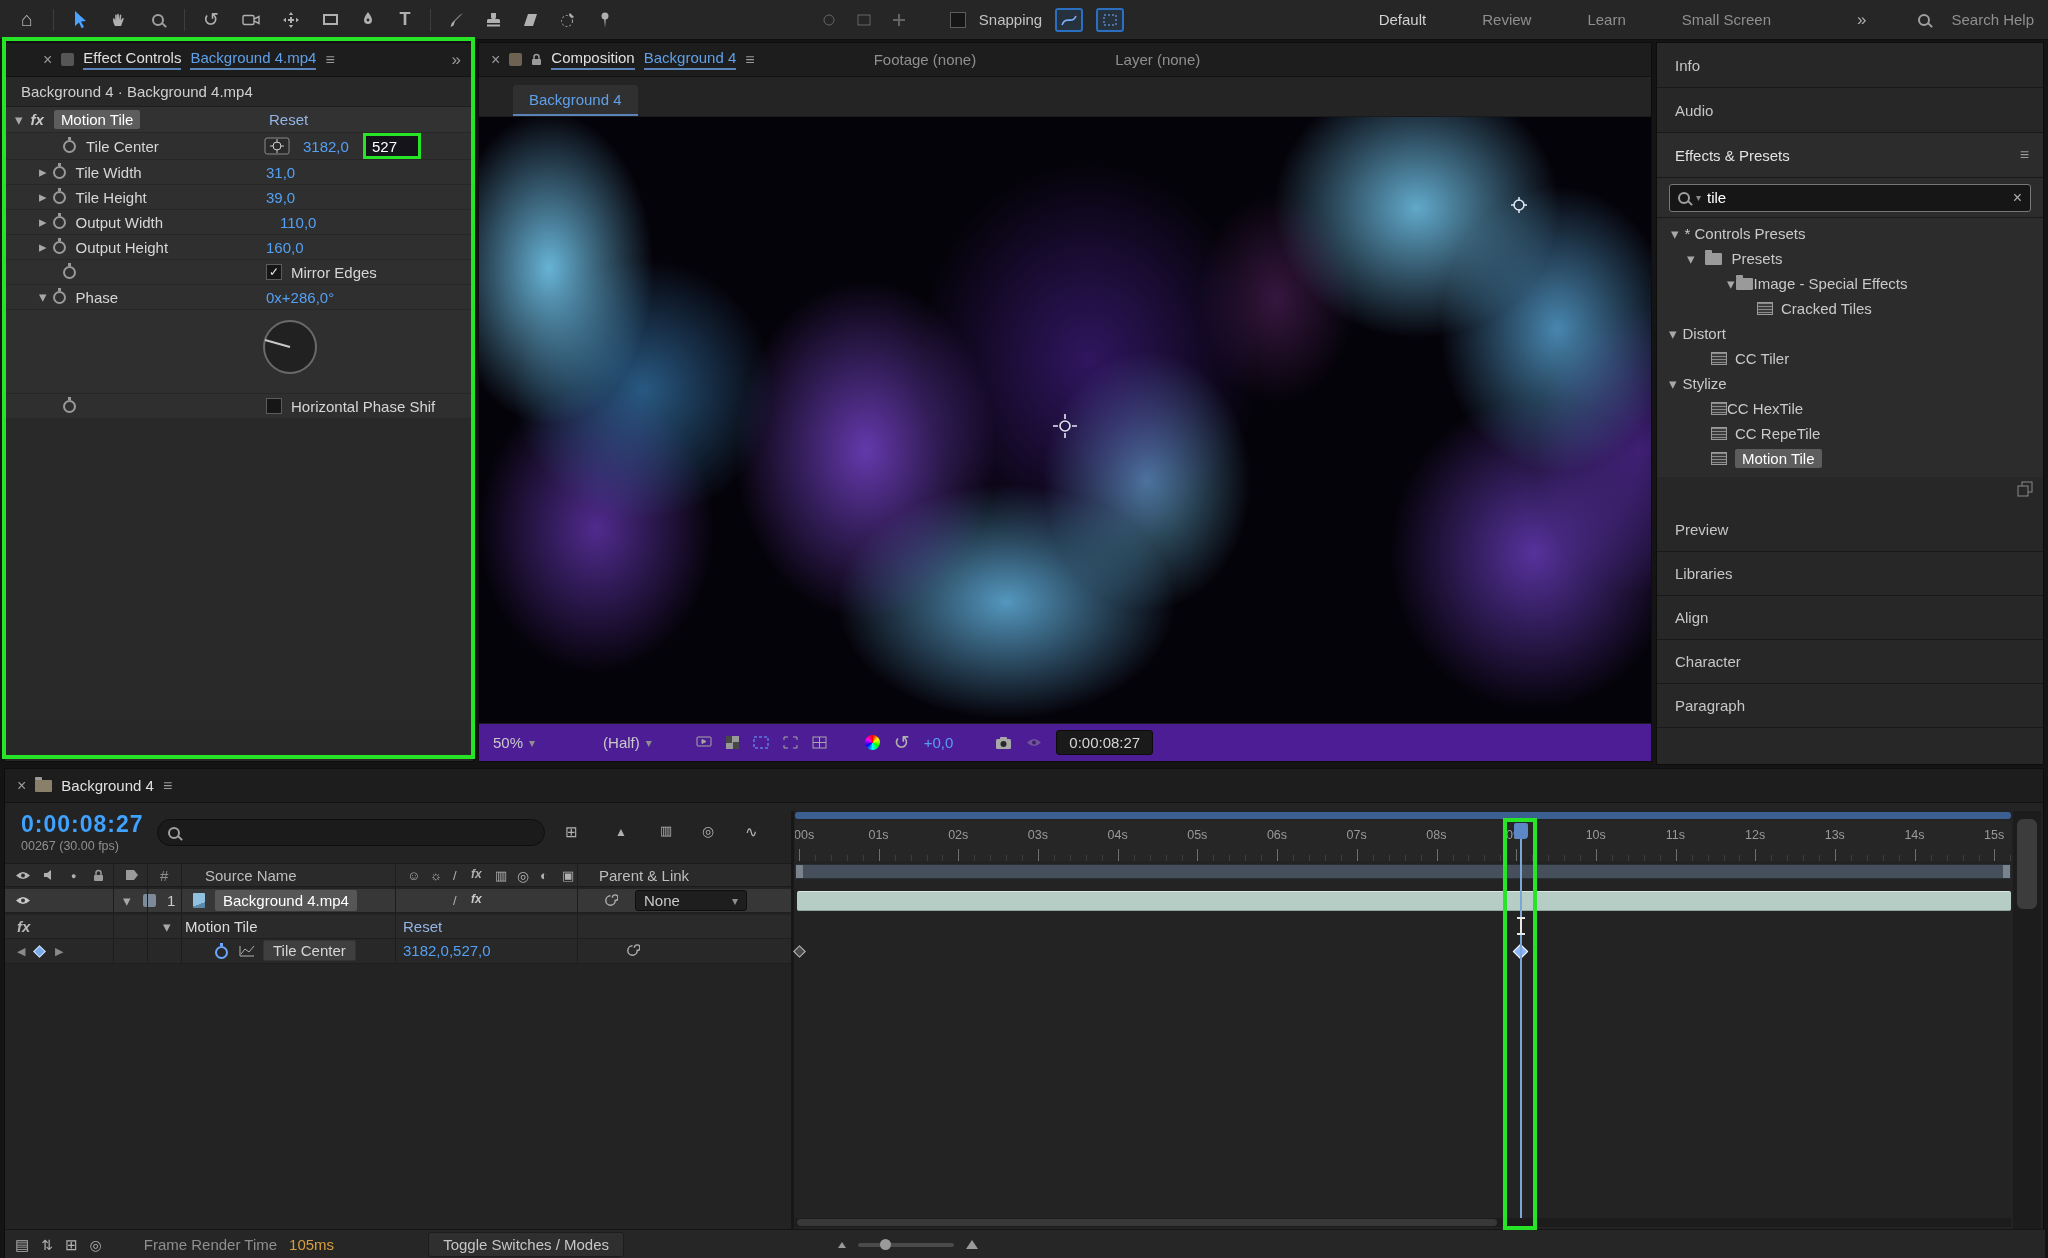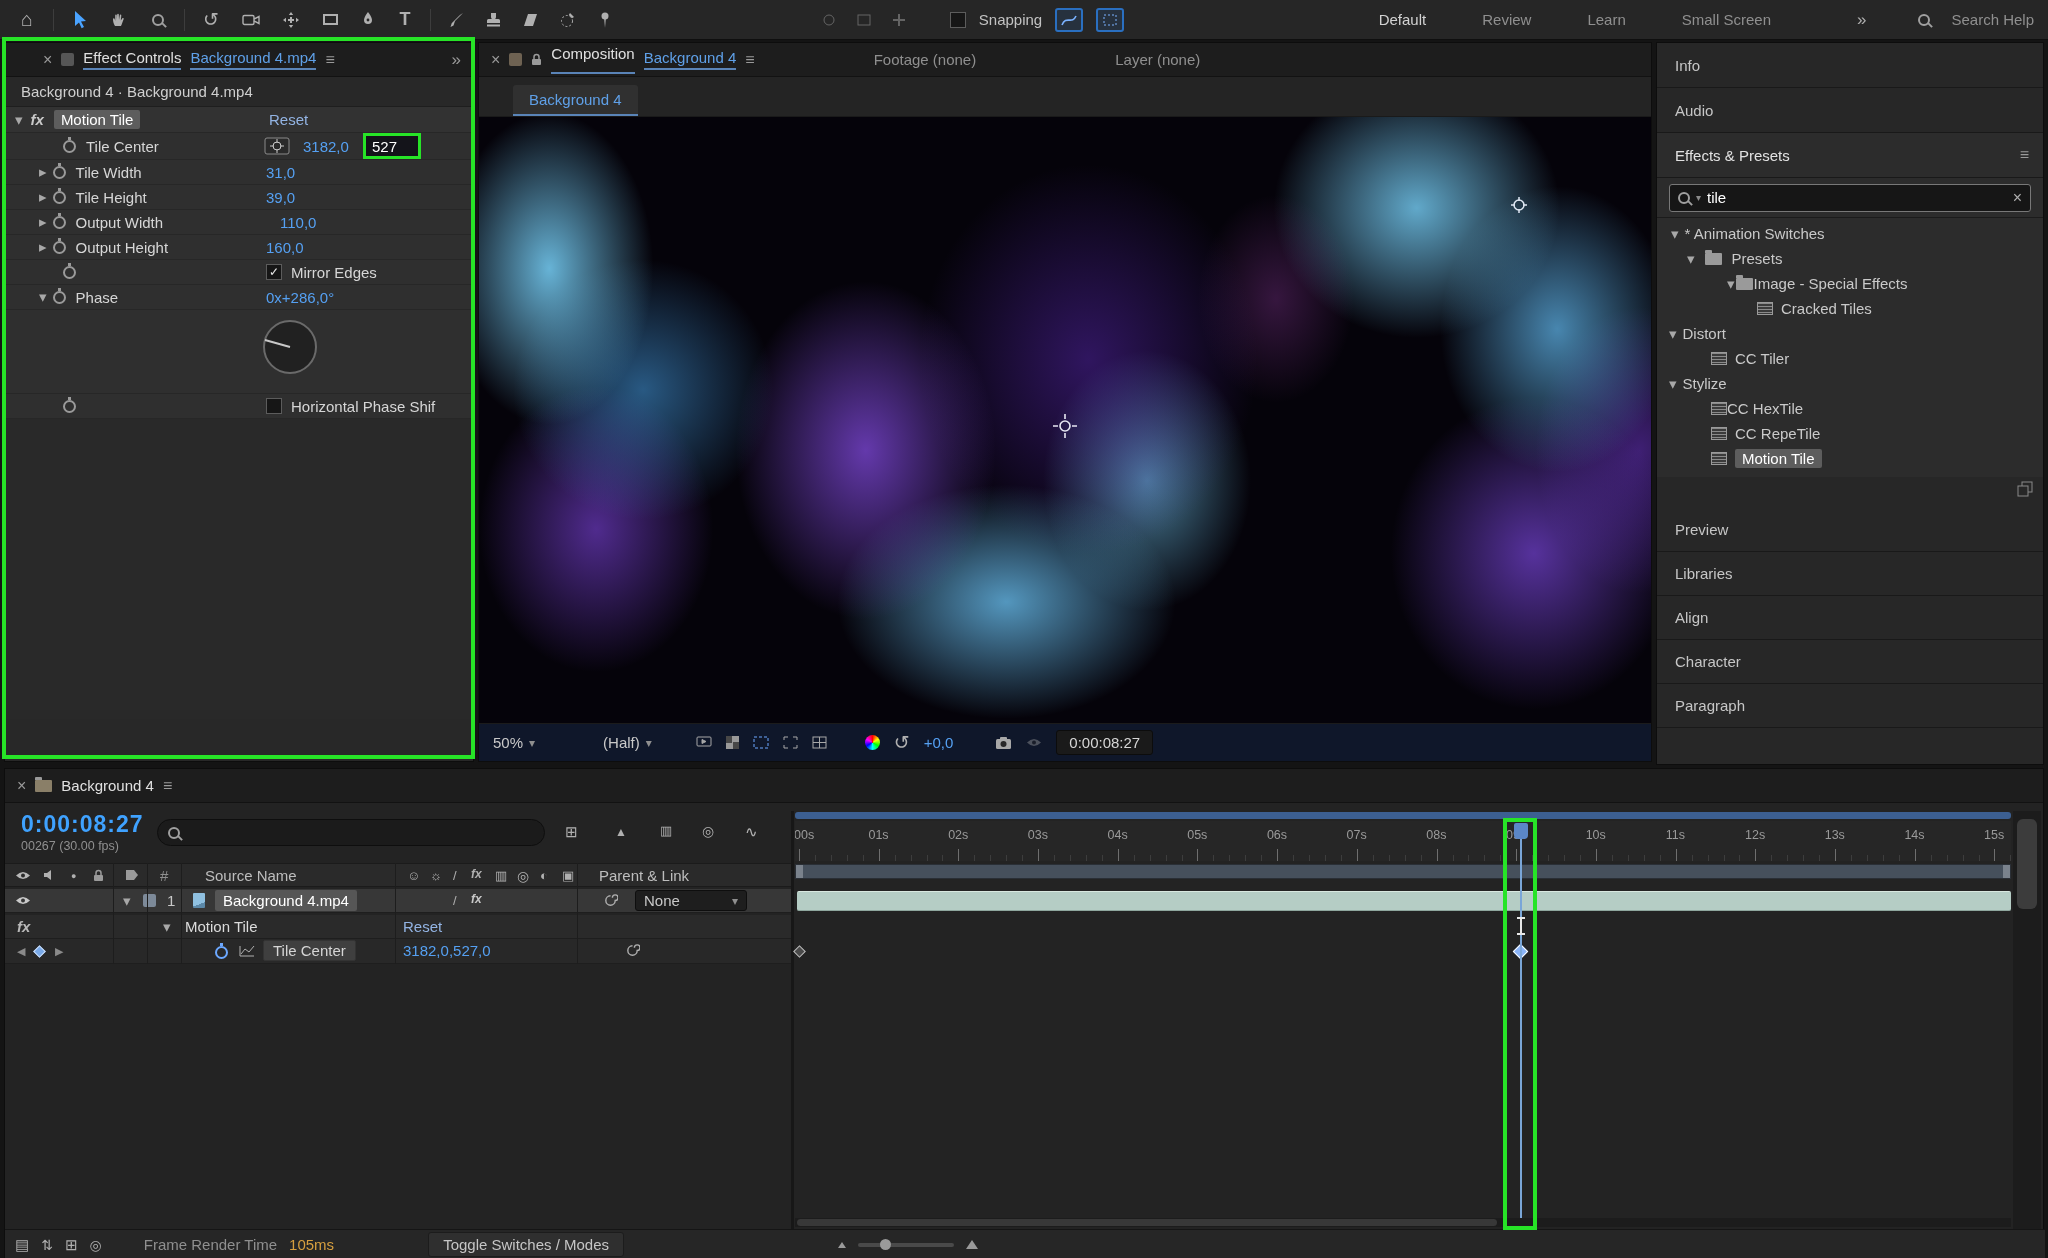--- a/index.html
+++ b/index.html
@@ -285,21 +285,21 @@
   <div class="panel" id="comp-panel" style="left:478px;top:42px;width:1174px;height:720px">
     <div class="tabstrip">
       <span class="closex">×</span>
       <span style="width:13px;height:13px;background:#6e6252;display:inline-block;border-radius:2px"></span>
       <span class="ic">
         <svg width="11" height="13" viewBox="0 0 11 13">
             <rect x="1" y="6" width="9" height="6" rx="1" fill="#9a9a9a"></rect>
             <path d="M3 6V4a2.5 2.5 0 0 1 5 0v2" fill="none" stroke="#9a9a9a" stroke-width="1.5"></path>
           </svg>
       </span>
-      <span style="color:#e0e0e0;border-bottom:2px solid #5a84b8;padding-bottom:10px">Composition</span>
+      <span style="color:#e0e0e0;border-bottom:2px solid #5a84b8;padding-bottom:2px">Composition</span>
       <span class="tab-doc" style="border-bottom:2px solid #5a84b8;padding-bottom:2px">Background 4</span>
       <span class="menu-glyph">≡</span>
       <span class="dim" style="margin-left:110px">Footage (none)</span>
       <span class="dim" style="margin-left:130px">Layer (none)</span>
     </div>
     <div style="height:40px;background:#242424;border-bottom:1px solid #1a1a1a;display:flex;align-items:flex-end;padding-left:34px">
       <span style="display:inline-block;background:#303030;color:#5fa0e8;padding:6px 16px;border-radius:3px 3px 0 0;border-bottom:2px solid #5a84b8">Background 4</span>
     </div>
 
     <div style="position:relative;width:100%;height:606px;background:
@@ -323,21 +323,21 @@
           </svg>
       </span>
       <span class="ic abs" style="left:88%;top:13%">
         <svg width="18" height="18" viewBox="0 0 18 18" stroke="#dfe8f4" stroke-width="1.5" fill="none">
             <circle cx="9" cy="9" r="5"></circle>
             <path d="M9 1v4M9 13v4M1 9h4M13 9h4"></path>
           </svg>
       </span>
     </div>
 
-    <div class="flex" style="height:38px;background:#0f172a;border-top:1px solid #1b1b1b;gap:14px;padding:0 14px">
+    <div class="flex" style="height:38px;background:#4c1d95;border-top:1px solid #1b1b1b;gap:14px;padding:0 14px">
       <span class="ic dd">
           <span style="color:#c9c9c9">50%</span>
         </span>
       <span style="width:40px"></span>
       <span class="ic dd">
           <span style="color:#c9c9c9">(Half)</span>
         </span>
       <span style="width:16px"></span>
       <span class="ic">
         <svg width="16" height="13" viewBox="0 0 16 13" fill="none" stroke="#a8a8a8">
@@ -402,21 +402,21 @@
         <span class="mag"></span>
         <span class="ic" style="font-size:10px;color:#8a8a8a">▾</span>
         <input style="flex: 1 1 0%; background: transparent; border: none; outline: none; color: rgb(255, 255, 255); font-size: 15px;" value="tile">
         <span style="color:#b0b0b0;font-size:16px">×</span>
       </div>
     </div>
 
     <div style="background:#2c2c2c;padding:3px 0 6px">
       <div class="tree-row" style="padding-left:14px;gap:6px">
         <span class="ic tw-d"></span>
-        <span>* Animation Switches</span>
+        <span>* Controls Presets</span>
       </div>
       <div class="tree-row" style="padding-left:30px;gap:10px">
         <span class="ic tw-d"></span>
         <span class="folder"></span>
         <span>Presets</span>
       </div>
       <div class="tree-row" style="padding-left:70px;gap:1px">
         <span class="ic tw-d"></span>
         <span class="folder"></span>
         <span>Image - Special Effects</span>

